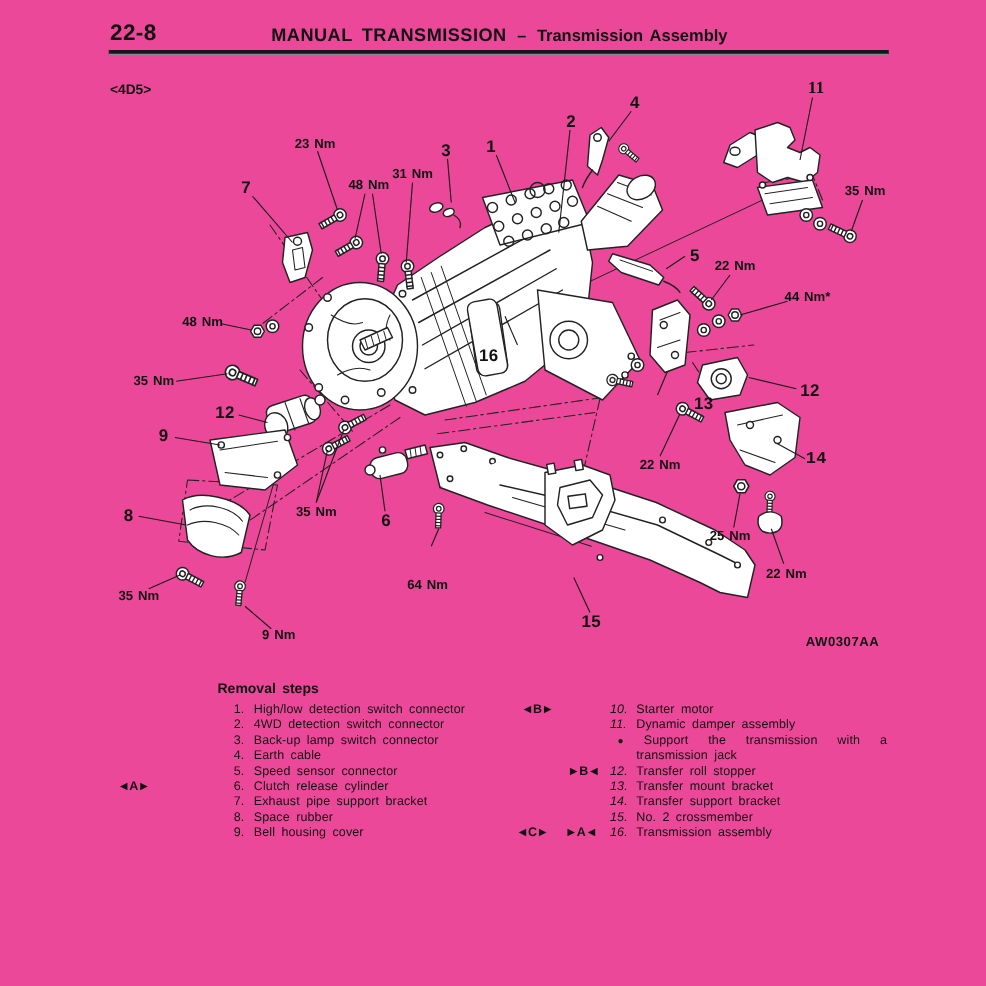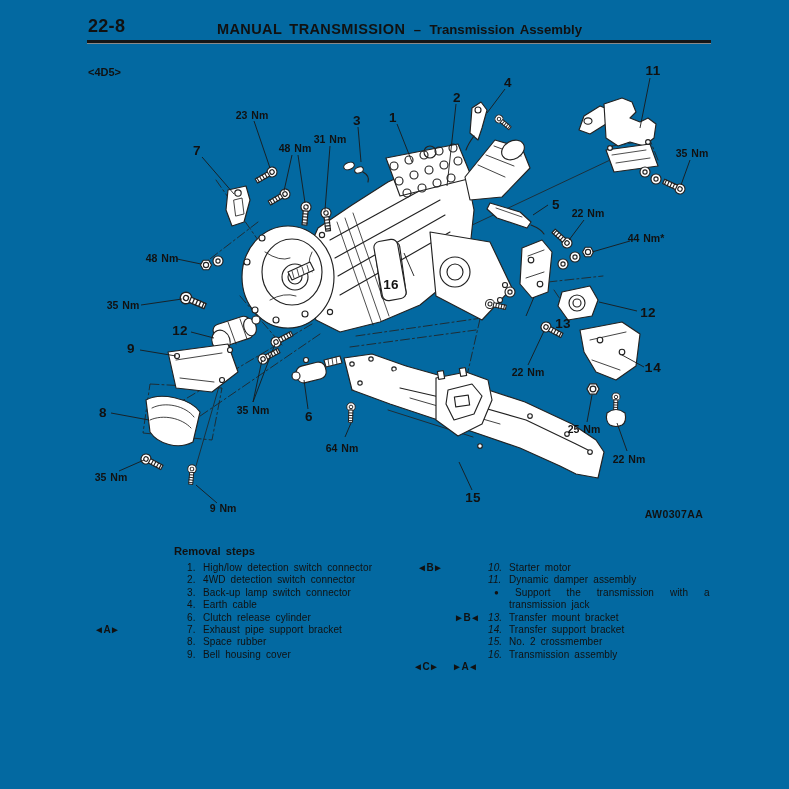--- a/index.html
+++ b/index.html
@@ -1,18 +1,18 @@
 <!DOCTYPE html>
 <html><head>
 <meta charset="utf-8">
 <style>
   html,body{margin:0;padding:0;background:#e8e8e8;}
   .page{
     position:relative;width:789px;height:789px;margin:0 auto;
-    background:#0369a1;overflow:hidden;
+    background:#ec4899;overflow:hidden;
     font-family:"Liberation Sans", sans-serif;color:#111;
   }
   
   .pagenum{position:absolute;left:88px;top:16px;font-size:18px;font-weight:bold;letter-spacing:.3px;}
   .titlewrap{position:absolute;left:88px;right:78px;top:20px;text-align:center;white-space:nowrap;}
   .titlewrap .main{font-size:14.5px;font-weight:bold;letter-spacing:.4px;word-spacing:3px;}
   .titlewrap .dash{font-size:13px;font-weight:bold;padding:0 4px;}
   .titlewrap .sub{font-size:13.2px;font-weight:bold;word-spacing:2px;}
   .rule{position:absolute;left:87px;top:40px;width:624px;height:3px;background:#161616;border-bottom:1px solid #8a8a8a;}
   .model{position:absolute;left:88px;top:66px;font-size:11px;font-weight:bold;}
@@ -322,61 +322,63 @@
       <div class="lbl num" style="left: 393px; top: 117px;">1</div>
       <div class="lbl num" style="left: 457px; top: 97px;">2</div>
       <div class="lbl num" style="left: 357px; top: 120px;">3</div>
       <div class="lbl num" style="left: 508px; top: 82px;">4</div>
       <div class="lbl num" style="left: 556px; top: 204px;">5</div>
       <div class="lbl num" style="left: 309px; top: 416px;">6</div>
       <div class="lbl num" style="left: 197px; top: 150px;">7</div>
       <div class="lbl num" style="left: 103px; top: 412px;">8</div>
       <div class="lbl num" style="left: 131px; top: 348px;">9</div>
       <div class="lbl num" style="left: 180px; top: 330px;">12</div>
-      <div class="lbl num" style="left: 653px; top: 70px;">11</div>
+      <div class="lbl num" style="left: 653px; top: 70px; font-family: Liberation Serif, serif;">11</div>
       <div class="lbl num" style="left: 648px; top: 312px;">12</div>
       <div class="lbl num" style="left: 525px; top: 323px; margin-left: 38px;">13</div>
       <div class="lbl num" style="left: 653px; top: 368px; font-family: Liberation Mono, monospace;">14</div>
       <div class="lbl num" style="left: 473px; top: 497px;">15</div>
       <div class="lbl num" style="left: 391px; top: 284px;">16</div>
       <div class="lbl torque" style="left: 252px; top: 115px;">23 Nm</div>
       <div class="lbl torque" style="left: 295px; top: 148px;">48 Nm</div>
       <div class="lbl torque" style="left: 330px; top: 139px;">31 Nm</div>
       <div class="lbl torque" style="left: 162px; top: 258px;">48 Nm</div>
       <div class="lbl torque" style="left: 123px; top: 305px;">35 Nm</div>
       <div class="lbl torque" style="left: 253px; top: 410px;">35 Nm</div>
       <div class="lbl torque" style="left: 111px; top: 477px;">35 Nm</div>
       <div class="lbl torque" style="left: 223px; top: 508px;">9 Nm</div>
-      <div class="lbl torque" style="left: 342px; top: 448px;">64 Nm</div>
+      <div class="lbl torque" style="left: 342px; top: 468px;">64 Nm</div>
       <div class="lbl torque" style="left: 692px; top: 153px;">35 Nm</div>
       <div class="lbl torque" style="left: 588px; top: 213px;">22 Nm</div>
       <div class="lbl torque" style="left: 646px; top: 238px;">44 Nm*</div>
       <div class="lbl torque" style="left: 528px; top: 372px;">22 Nm</div>
       <div class="lbl torque" style="left: 584px; top: 429px;">25 Nm</div>
       <div class="lbl torque" style="left: 629px; top: 459px;">22 Nm</div>
     </div>
 
   <div class="refcode">AW0307AA</div>
 
   <div class="steps-heading">Removal steps</div>
   <div class="col" id="left-list">
       <div class="row"><span class="num">1.</span><span class="txt">High/low detection switch connector</span></div>
       <div class="row"><span class="num">2.</span><span class="txt">4WD detection switch connector</span></div>
       <div class="row"><span class="num">3.</span><span class="txt">Back-up lamp switch connector</span></div>
       <div class="row"><span class="num">4.</span><span class="txt">Earth cable</span></div>
+      <div class="row"><span class="num">5.</span><span class="txt">Speed sensor connector</span></div>
       <div class="row"><span class="num">6.</span><span class="txt">Clutch release cylinder</span></div>
       <div class="row"><span class="num">7.</span><span class="txt">Exhaust pipe support bracket</span></div>
       <div class="row"><span class="num">8.</span><span class="txt">Space rubber</span></div>
       <div class="row"><span class="num">9.</span><span class="txt">Bell housing cover</span></div>
     </div>
   <div class="col" id="right-list">
       <div class="row"><span class="num">10.</span><span class="txt">Starter motor</span></div>
       <div class="row"><span class="num">11.</span><span class="txt">Dynamic damper assembly</span></div>
       <div class="row"><span class="num bullet">●</span><span class="txt wide">Support the transmission with a</span></div>
       <div class="row"><span class="num"></span><span class="txt">transmission jack</span></div>
+      <div class="row"><span class="num">12.</span><span class="txt">Transfer roll stopper</span></div>
       <div class="row"><span class="num">13.</span><span class="txt">Transfer mount bracket</span></div>
       <div class="row"><span class="num">14.</span><span class="txt">Transfer support bracket</span></div>
       <div class="row"><span class="num">15.</span><span class="txt">No. 2 crossmember</span></div>
       <div class="row"><span class="num">16.</span><span class="txt">Transmission assembly</span></div>
     </div>
   <div class="layer" id="markers">
       <div class="mk" style="left: 94px; top: 624px;">◄A►</div>
       <div class="mk" style="left: 417px; top: 562px;">◄B►</div>
       <div class="mk" style="left: 454px; top: 612px;">►B◄</div>
       <div class="mk" style="left: 413px; top: 661px;">◄C►</div>

